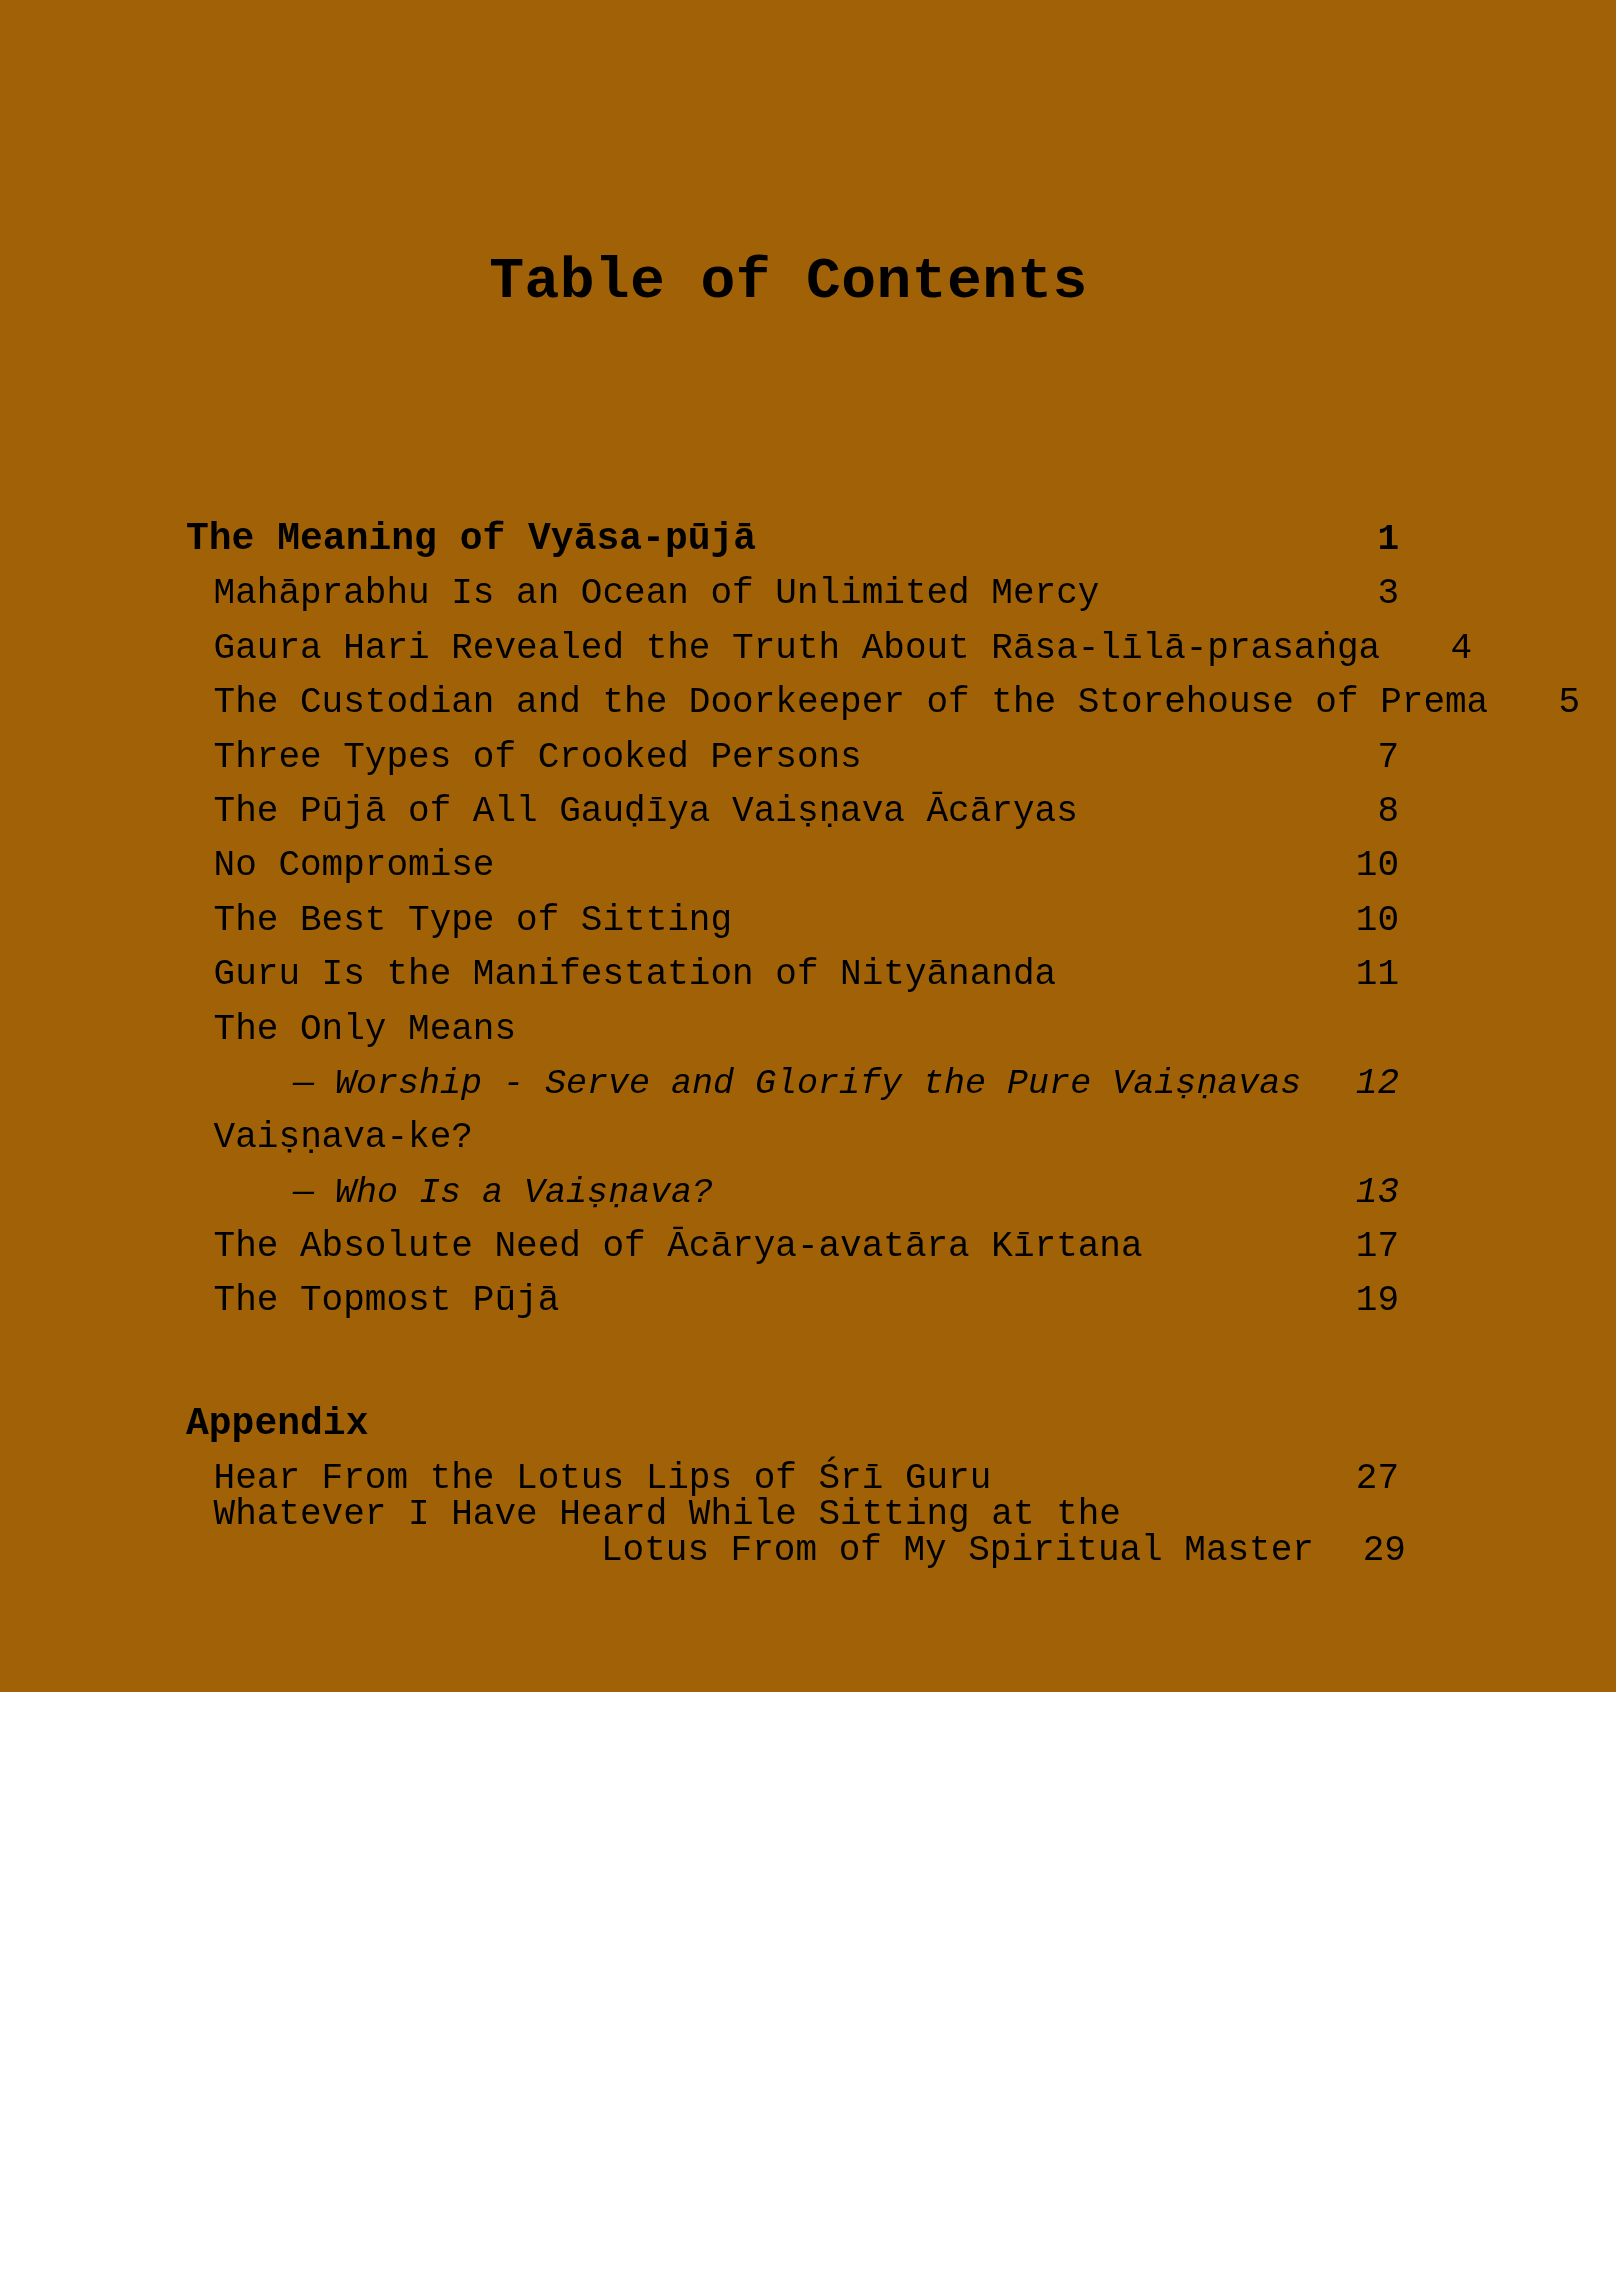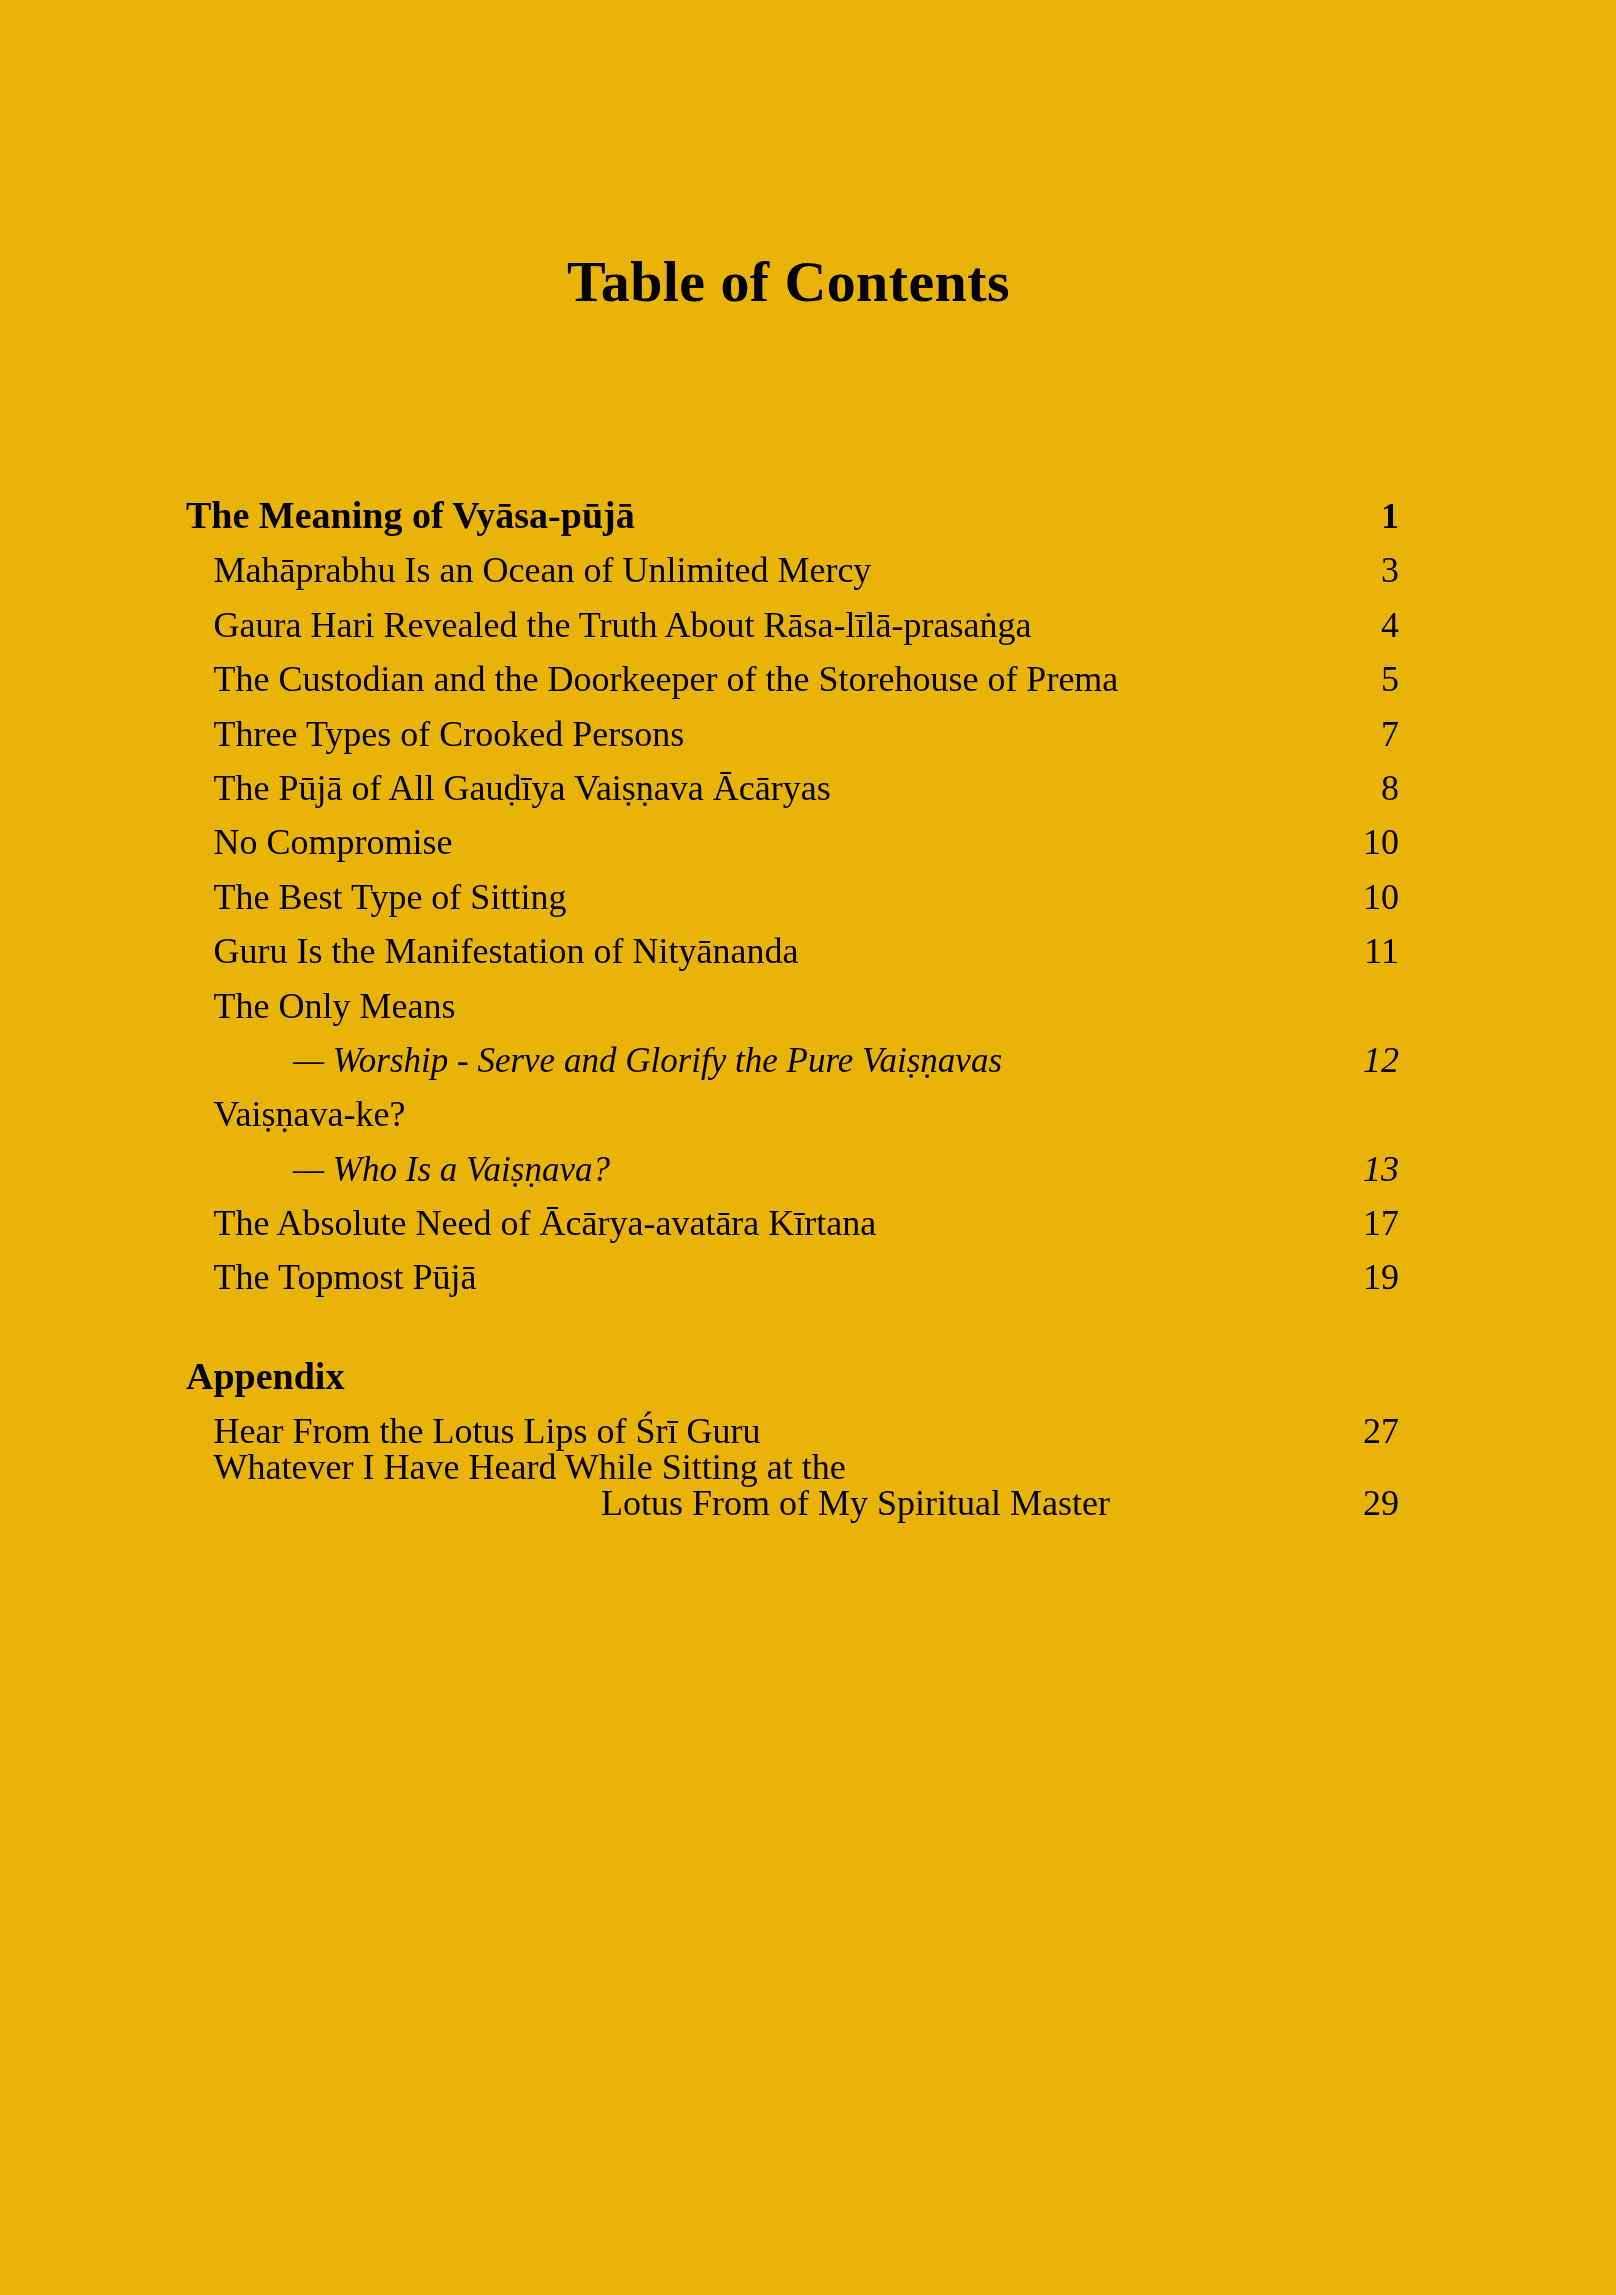--- a/index.html
+++ b/index.html
@@ -11,23 +11,24 @@
     width: 1617px;
     height: 2295px;
     font-family: "Liberation Serif", "DejaVu Serif", serif;
     color: #000000;
     overflow: hidden;
   }
 
   .page {
     position: relative;
     width: 1617px;
-    height: 2295px;
-    background: #eab308;
+    height: 1692px;
+    background: #a16207;
     box-sizing: border-box;
+    font-family: Liberation Mono, monospace;
   }
 
   
   .toc-title {
     position: absolute;
     top: 253px;
     left: 0;
     width: 1577px;
     text-align: center;
     font-size: 58px;
@@ -61,20 +62,21 @@
     width: 92px;
     text-align: right;
     font-size: 36px;
   }
 
   
   .row-chapter {
     font-size: 38px;
     font-weight: 700;
     margin-bottom: 18.4px;
+    margin-top: 24px;
   }
   .row-chapter .label { padding-left: 0; }
 
   
   .row-section {
     font-size: 36px;
     font-weight: 400;
     margin-bottom: 18.4px;
   }
   .row-section .label { padding-left: 27.6px; }

